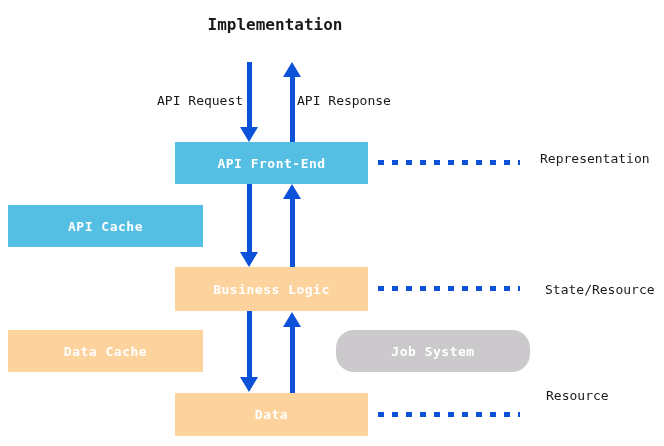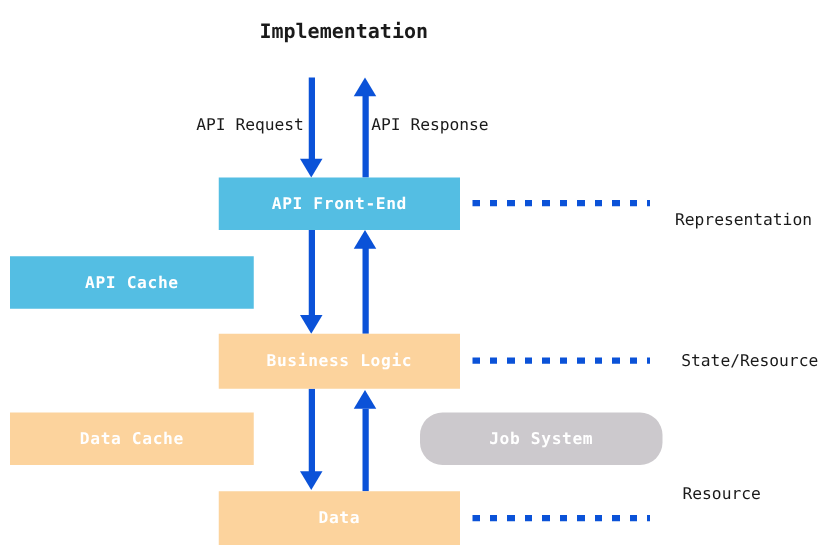--- a/index.html
+++ b/index.html
@@ -107,21 +107,21 @@
   .dash-representation { left: 378px; top: 160px; }
   .dash-state          { left: 378px; top: 286px; }
   .dash-resource       { left: 378px; top: 412px; }
 
   .layer-label {
     position: absolute;
     font-size: 13px;
     color: var(--text-dark);
     white-space: nowrap;
   }
-  .layer-representation { left: 540px; top: 169px; }
+  .layer-representation { left: 540px; top: 151px; }
   .layer-state          { left: 545px; top: 282px; }
   .layer-resource       { left: 546px; top: 388px; }
 </style>
 </head>
 <body>
 
 <div class="canvas">
 
   <div class="diagram-title">Implementation</div>
 

